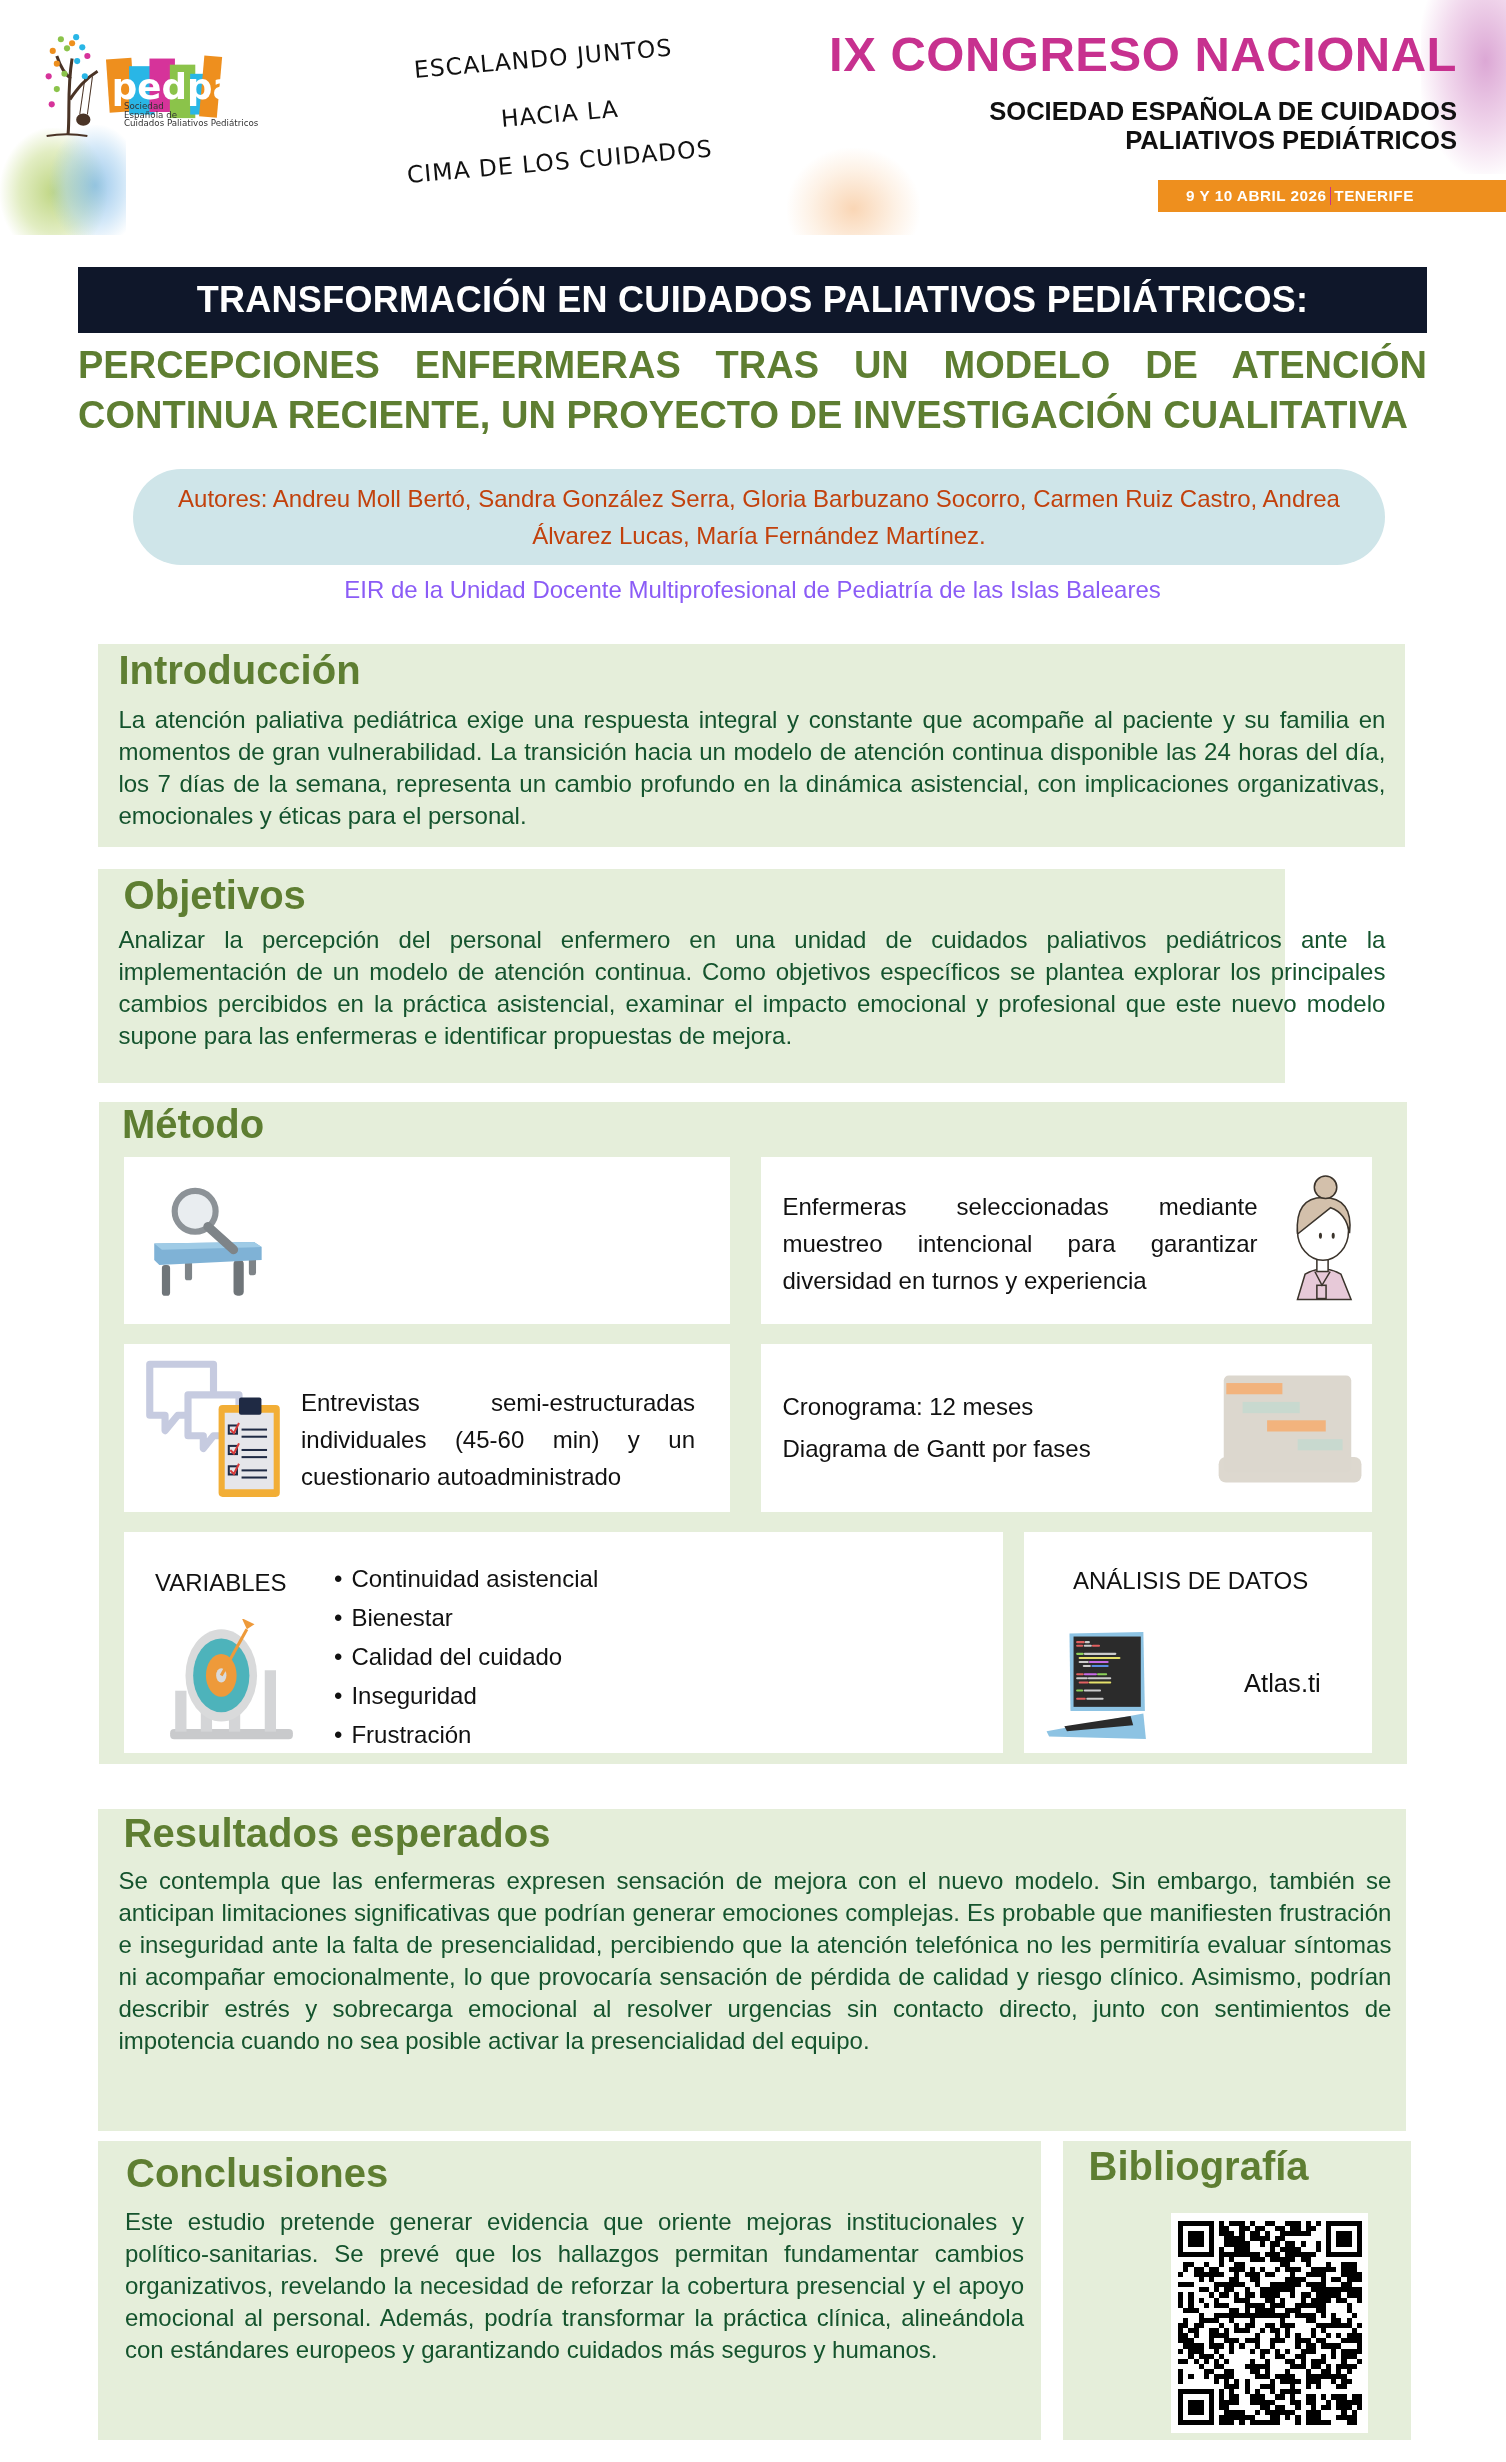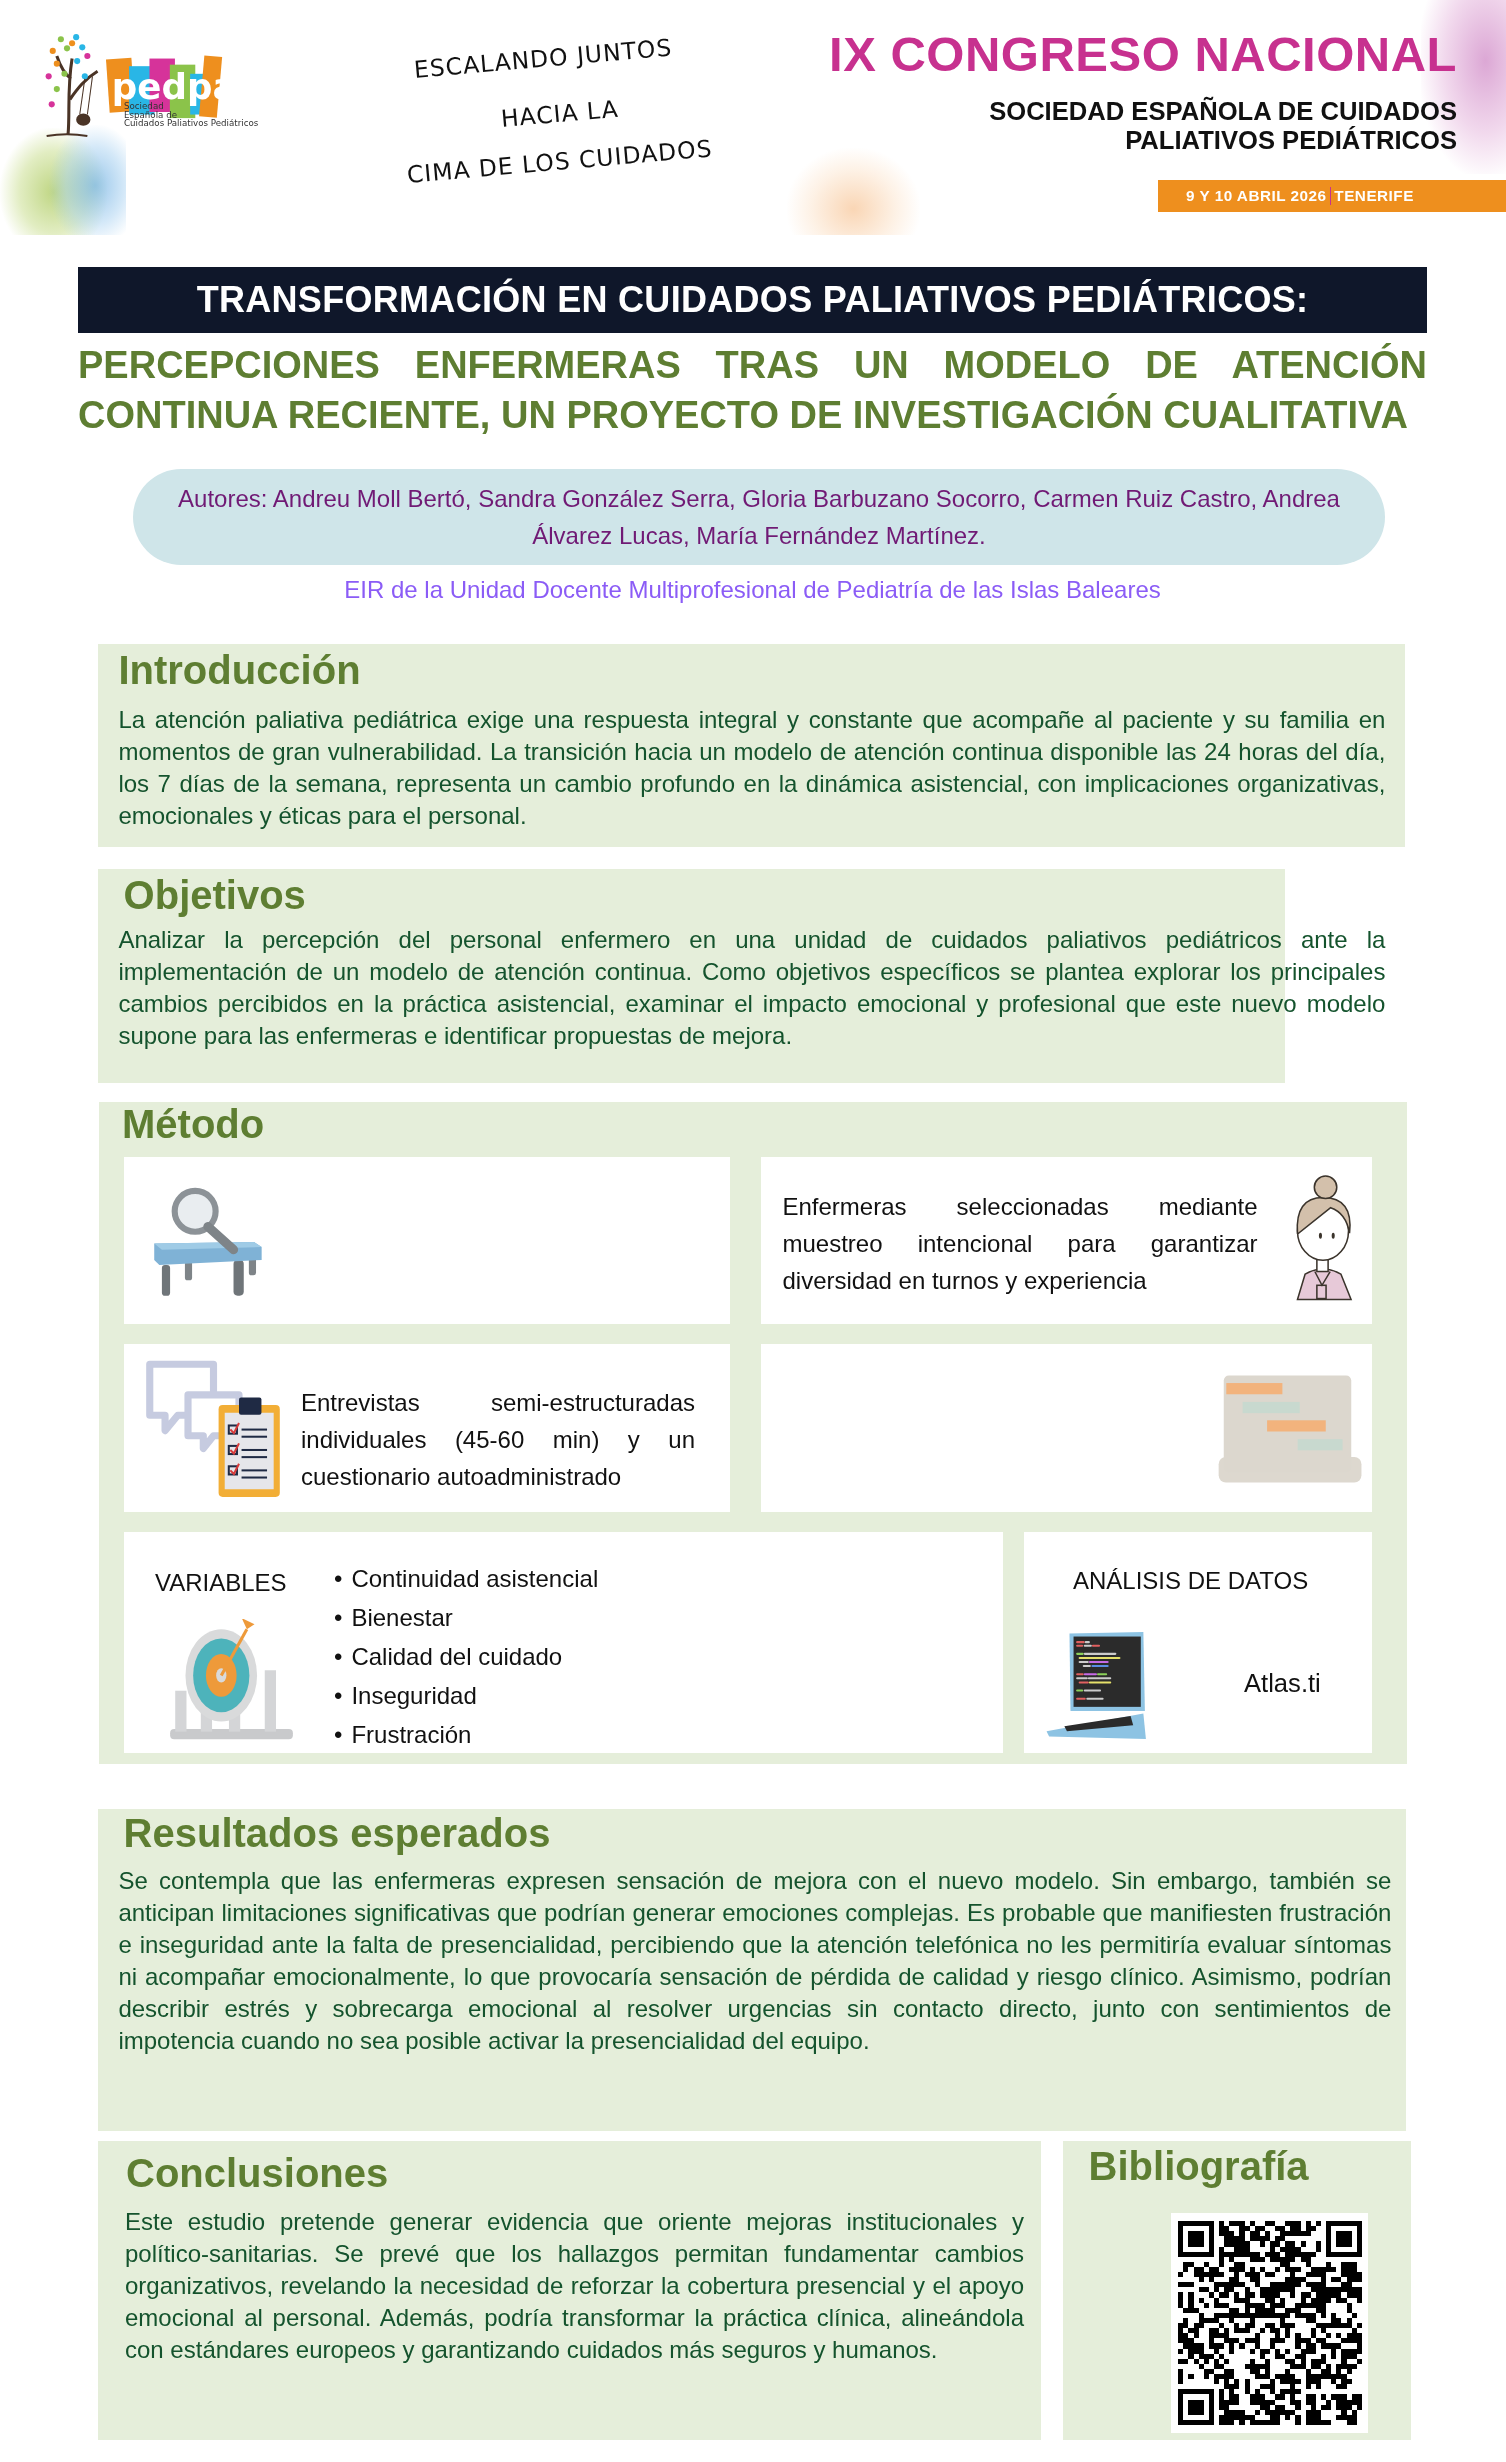--- a/index.html
+++ b/index.html
@@ -31,21 +31,21 @@
   .date-badge { left: 1158px; top: 180px; width: 349px; height: 32px; background: #ee8f1e; color: #fff; font-weight: bold; font-size: 15.3px; display: flex; align-items: center; justify-content: flex-start; padding-left: 28px; letter-spacing: 0.5px; }
   .date-badge .sep { display: inline-block; width: 1.5px; height: 18.4px; background: #c7318f; margin: 0 3.1px; vertical-align: middle; }
 
   
   .title-bar { left: 78px; top: 267px; width: 1349px; height: 66px; background: #0f172a; display: flex; align-items: center; justify-content: center; }
   .title-bar span { color: #fff; font-weight: bold; font-size: 36px; letter-spacing: 0.3px; }
   .subtitle { left: 78px; top: 340px; width: 1349px; font-size: 38px; line-height: 50px; font-weight: bold; color: #5e7e32; text-align: justify; text-align-last: justify; }
   .subtitle .line2 { text-align-last: left; display: block; }
 
   .authors { left: 133px; top: 469px; width: 1252px; height: 96px; background: #cfe5e9; border-radius: 48px; display: flex; align-items: center; justify-content: center; text-align: center; }
-  .authors p { color: #701a75; font-size: 24px; line-height: 37px; width: 1165px; }
+  .authors p { color: #c2410c; font-size: 24px; line-height: 37px; width: 1165px; }
   .affiliation { left: 78px; top: 576px; width: 1349px; text-align: center; font-size: 24px; color: #8b5cf6; }
 
   
   .section { background: #e5eeda; }
   .sec-title { color: #5e7e32; font-weight: bold; font-size: 40px; }
   .sec-body { font-size: 24px; line-height: 32px; text-align: justify; color: #14532d; }
 
   .intro { left: 98px; top: 644px; width: 1307px; height: 203px; }
   .intro .sec-title { position: absolute; left: 20.4px; top: 4.1px; }
   .intro .sec-body { position: absolute; left: 20.4px; top: 60px; width: 1267px; }
@@ -236,20 +236,24 @@
       <g stroke="#d63a3a" stroke-width="4" fill="none">
         <path d="M183 158 L190 165 L200 145"></path>
           <path d="M183 198 L190 205 L200 185"></path>
           <path d="M183 238 L190 245 L200 225"></path>
       </g>
     </svg>
     <div class="txt">Entrevistas semi-estructuradas individuales (45-60 min) y un cuestionario autoadministrado</div>
   </div>
 
   <div class="card c4">
+    <div class="txt">
+      <div>Cronograma: 12 meses</div>
+      <div>Diagrama de Gantt por fases</div>
+    </div>
     <svg class="abs" style="left:450px;top:25.6px" width="153" height="123" viewBox="0 0 300 240">
       <rect x="15" y="170" width="280" height="50" rx="14" fill="#ddd8cf"></rect>
       <rect x="25" y="10" width="250" height="190" rx="10" fill="#dcd7ce"></rect>
       <rect x="30" y="25" width="110" height="22" fill="#f2b37d"></rect>
       <rect x="62" y="62" width="112" height="22" fill="#c8d9cf"></rect>
       <rect x="110" y="98" width="115" height="22" fill="#f2b37d"></rect>
       <rect x="170" y="135" width="88" height="22" fill="#c8d9cf"></rect>
     </svg>
   </div>
 

